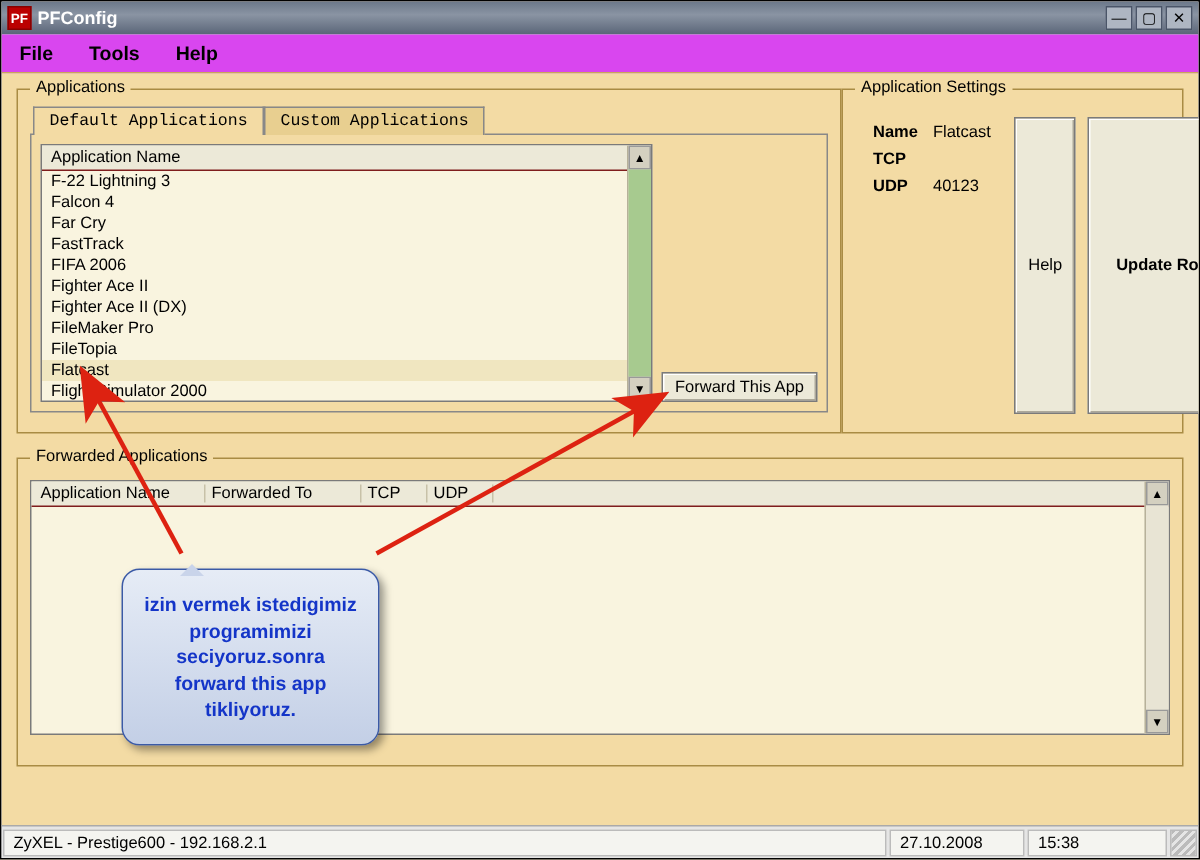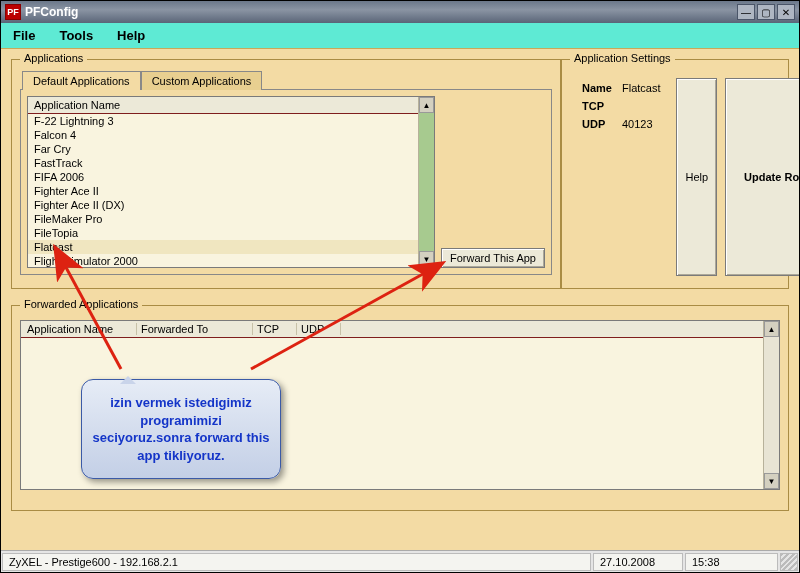--- a/index.html
+++ b/index.html
@@ -40,21 +40,21 @@
     width: 18px; height: 16px;
     background: #aeb6c2;
     border: 1px solid #4a5568;
     display: flex; align-items: center; justify-content: center;
     font-size: 10px; color: #000;
     cursor: pointer;
   }
   
   .menubar {
     height: 26px;
-    background: #5eead4;
+    background: #d946ef;
     display: flex;
     align-items: center;
     padding: 0 6px;
     gap: 12px;
     border-bottom: 1px solid #c8a85a;
     font-size: 13px;
     font-weight: bold;
   }
   .menubar span { cursor: default; padding: 2px 6px; }
   
@@ -76,21 +76,21 @@
     top: -8px;
     left: 8px;
     background: #f3dba4;
     padding: 0 4px;
     font-size: 11px;
   }
   .top-row { display: flex; gap: 0; }
   .apps-box { flex: 1; height: 230px; }
   .settings-box { width: 228px; height: 230px; display:flex; flex-direction:row;}
   
-  .tabs { display:flex; margin-top:-4px; margin-left:2px;}
+  .tabs { display:flex; margin-top:-4px; margin-left:2px;font-family:Liberation Mono, monospace;}
   .tab {
     border: 1px solid #888;
     border-bottom: none;
     background: #f3dba4;
     padding: 3px 10px;
     font-size: 11px;
     margin-right: 0px;
     position: relative;
     top: 1px;
     cursor: pointer;
@@ -194,21 +194,21 @@
   }
   .statusbar .cell.router{ flex:1; }
   .statusbar .cell.date{ width:90px;}
   .statusbar .cell.time{ width:93px;}
   .statusbar .cell.grip{ width:18px; background:
     repeating-linear-gradient(135deg,#bbb 0 2px, transparent 2px 4px);}
   
   .callout {
     position:absolute;
     left:80px; top:330px;
-    width:200px;
+    width:172px;
     background:linear-gradient(#e6ecf6,#c3cfe6);
     border:1px solid #3b5aa6;
     border-radius:12px;
     padding:14px 10px;
     color:#1435c8;
     font-weight:bold;
     font-size:13px;
     text-align:center;
     box-shadow:3px 3px 6px rgba(0,0,0,.4);
     line-height:1.35;
@@ -312,21 +312,21 @@
         <button class="btn update">Update Router</button>
       </div>
     </div>
   </div>
 
   <div class="groupbox fwd-box">
     <div class="gb-title">Forwarded Applications</div>
     <div class="fwd-list">
       <div class="list-header" id="fwd-header">
           <div class="col" style="width: 110px;">Application Name</div>
-          <div class="col" style="width: 112px;">Forwarded To</div>
+          <div class="col" style="width: 100px;">Forwarded To</div>
           <div class="col" style="width: 40px;">TCP</div>
           <div class="col" style="width: 40px;">UDP</div>
         </div>
       <div class="list-body"></div>
       <div class="scrollbar">
         <div class="scroll-btn">▲</div>
         <div class="scroll-track" style="background:#e8e4d4"></div>
         <div class="scroll-btn">▼</div>
       </div>
     </div>

